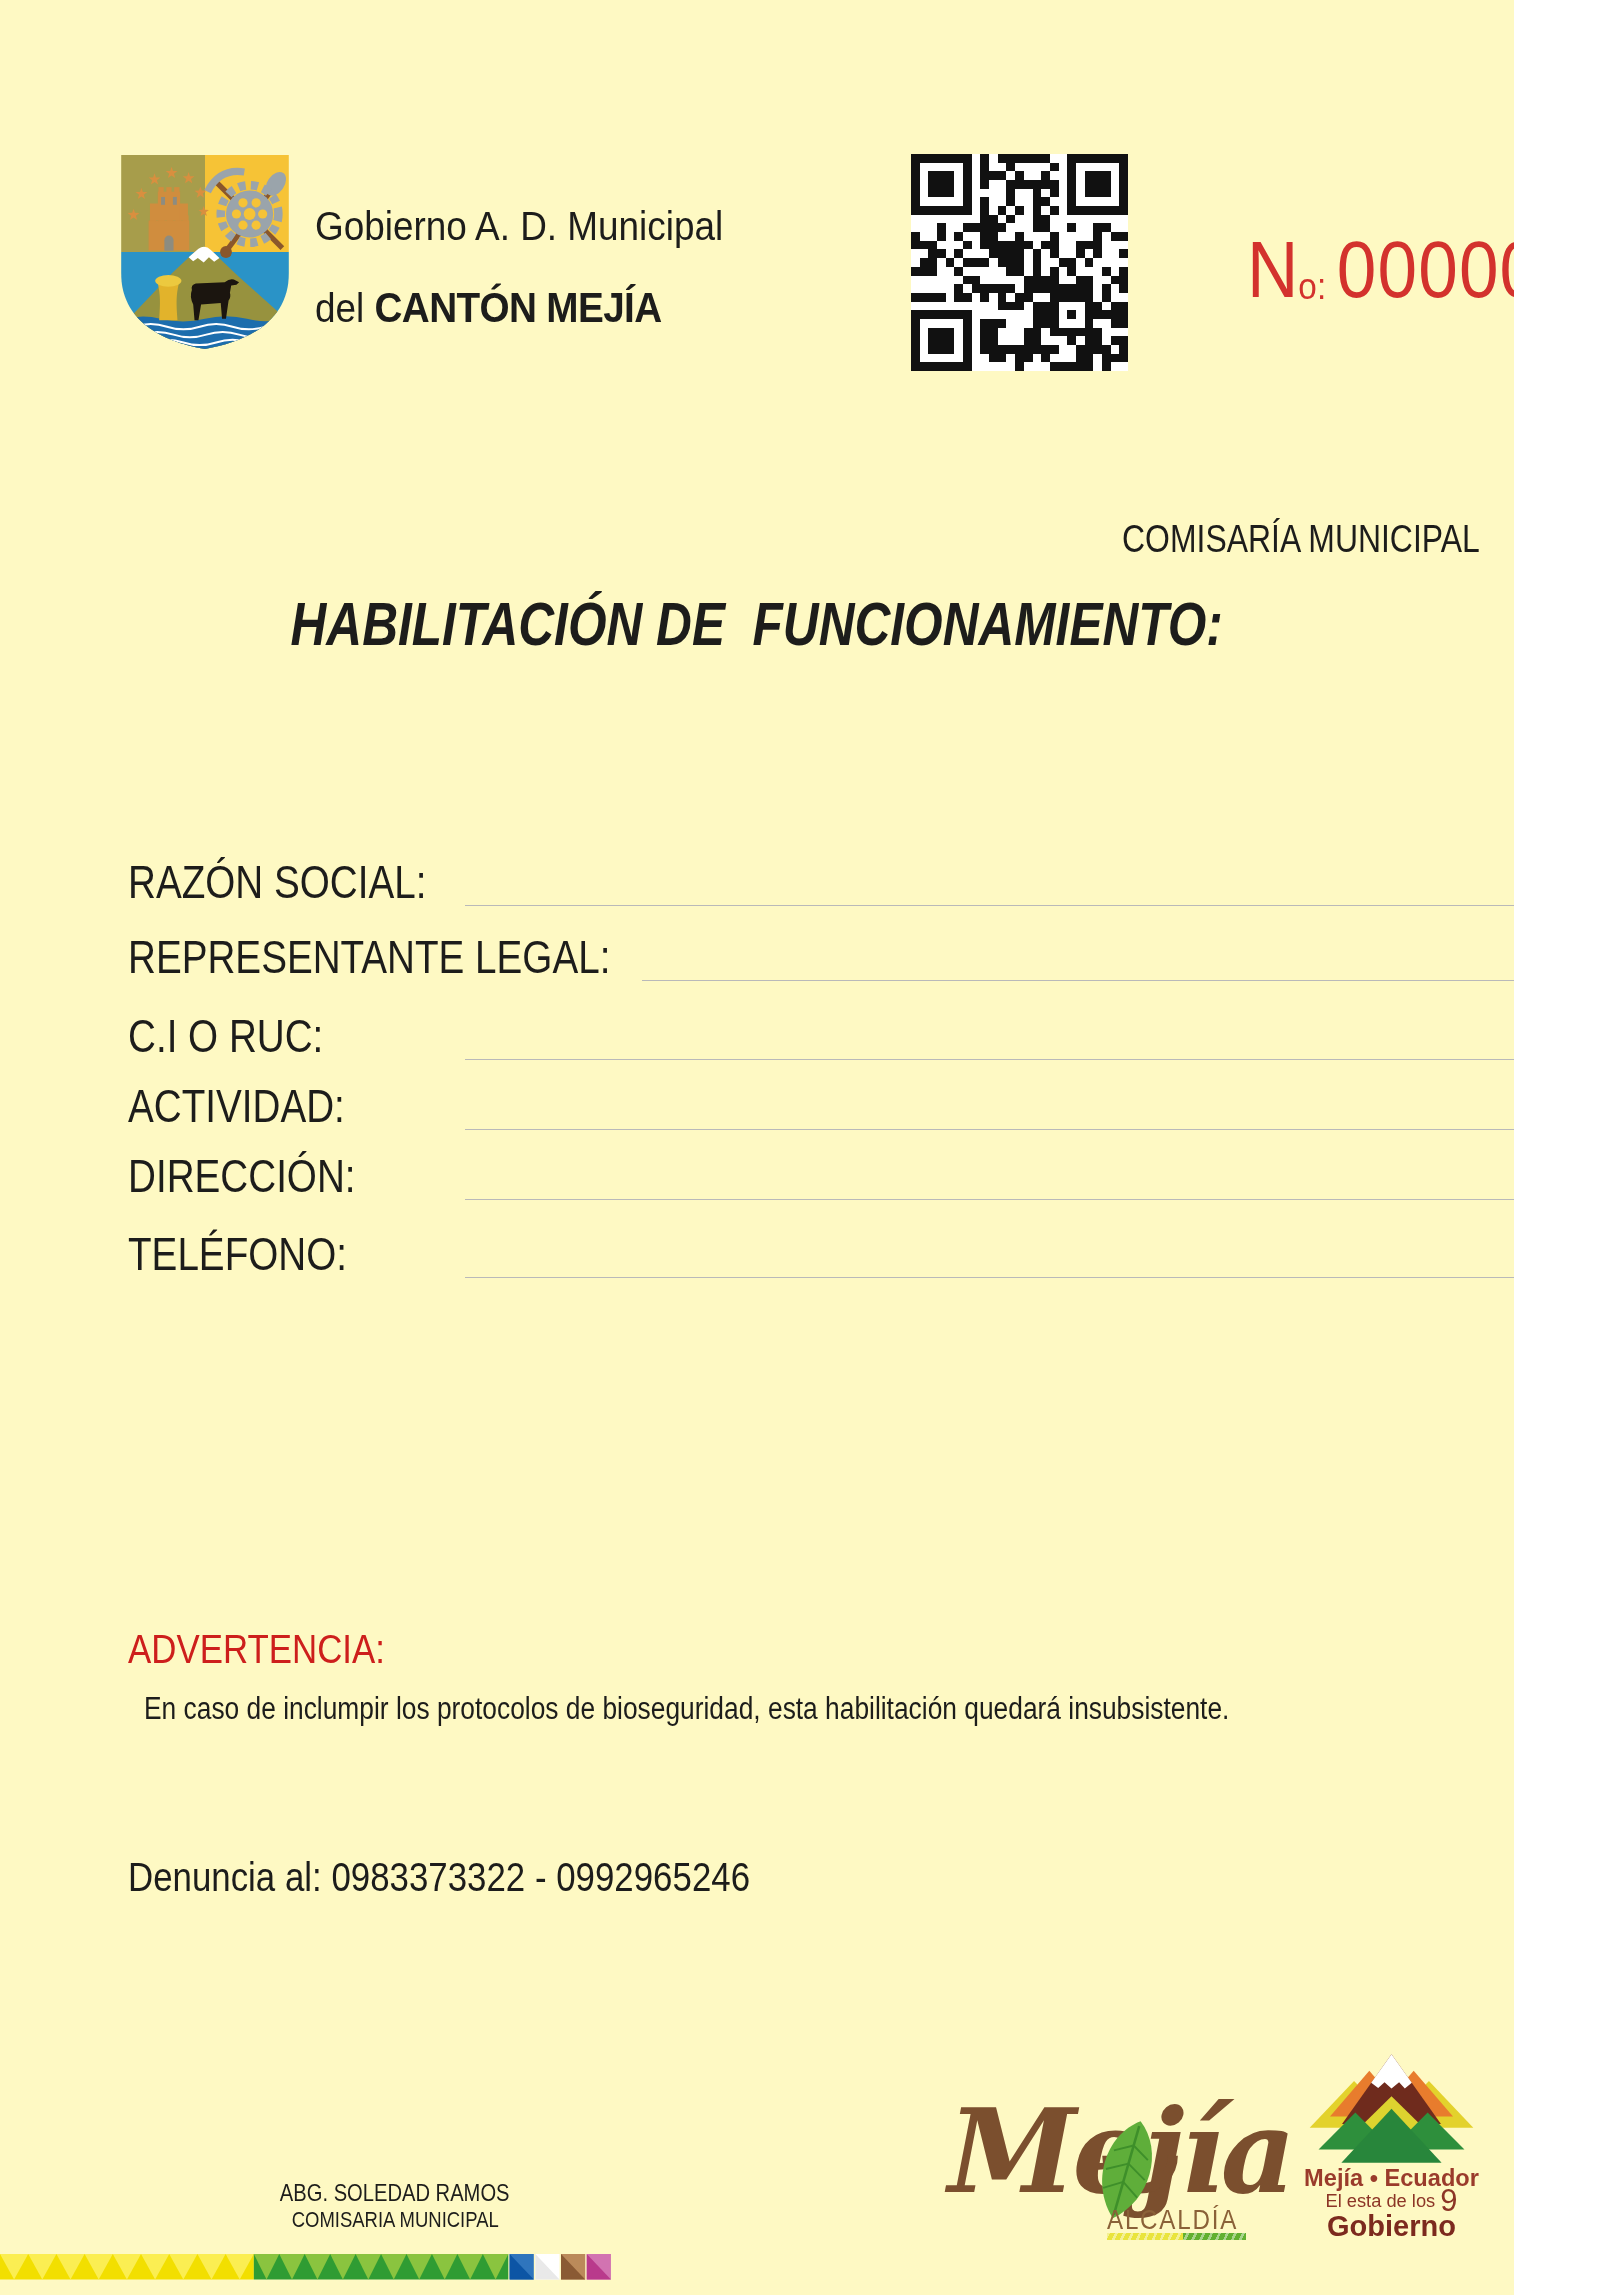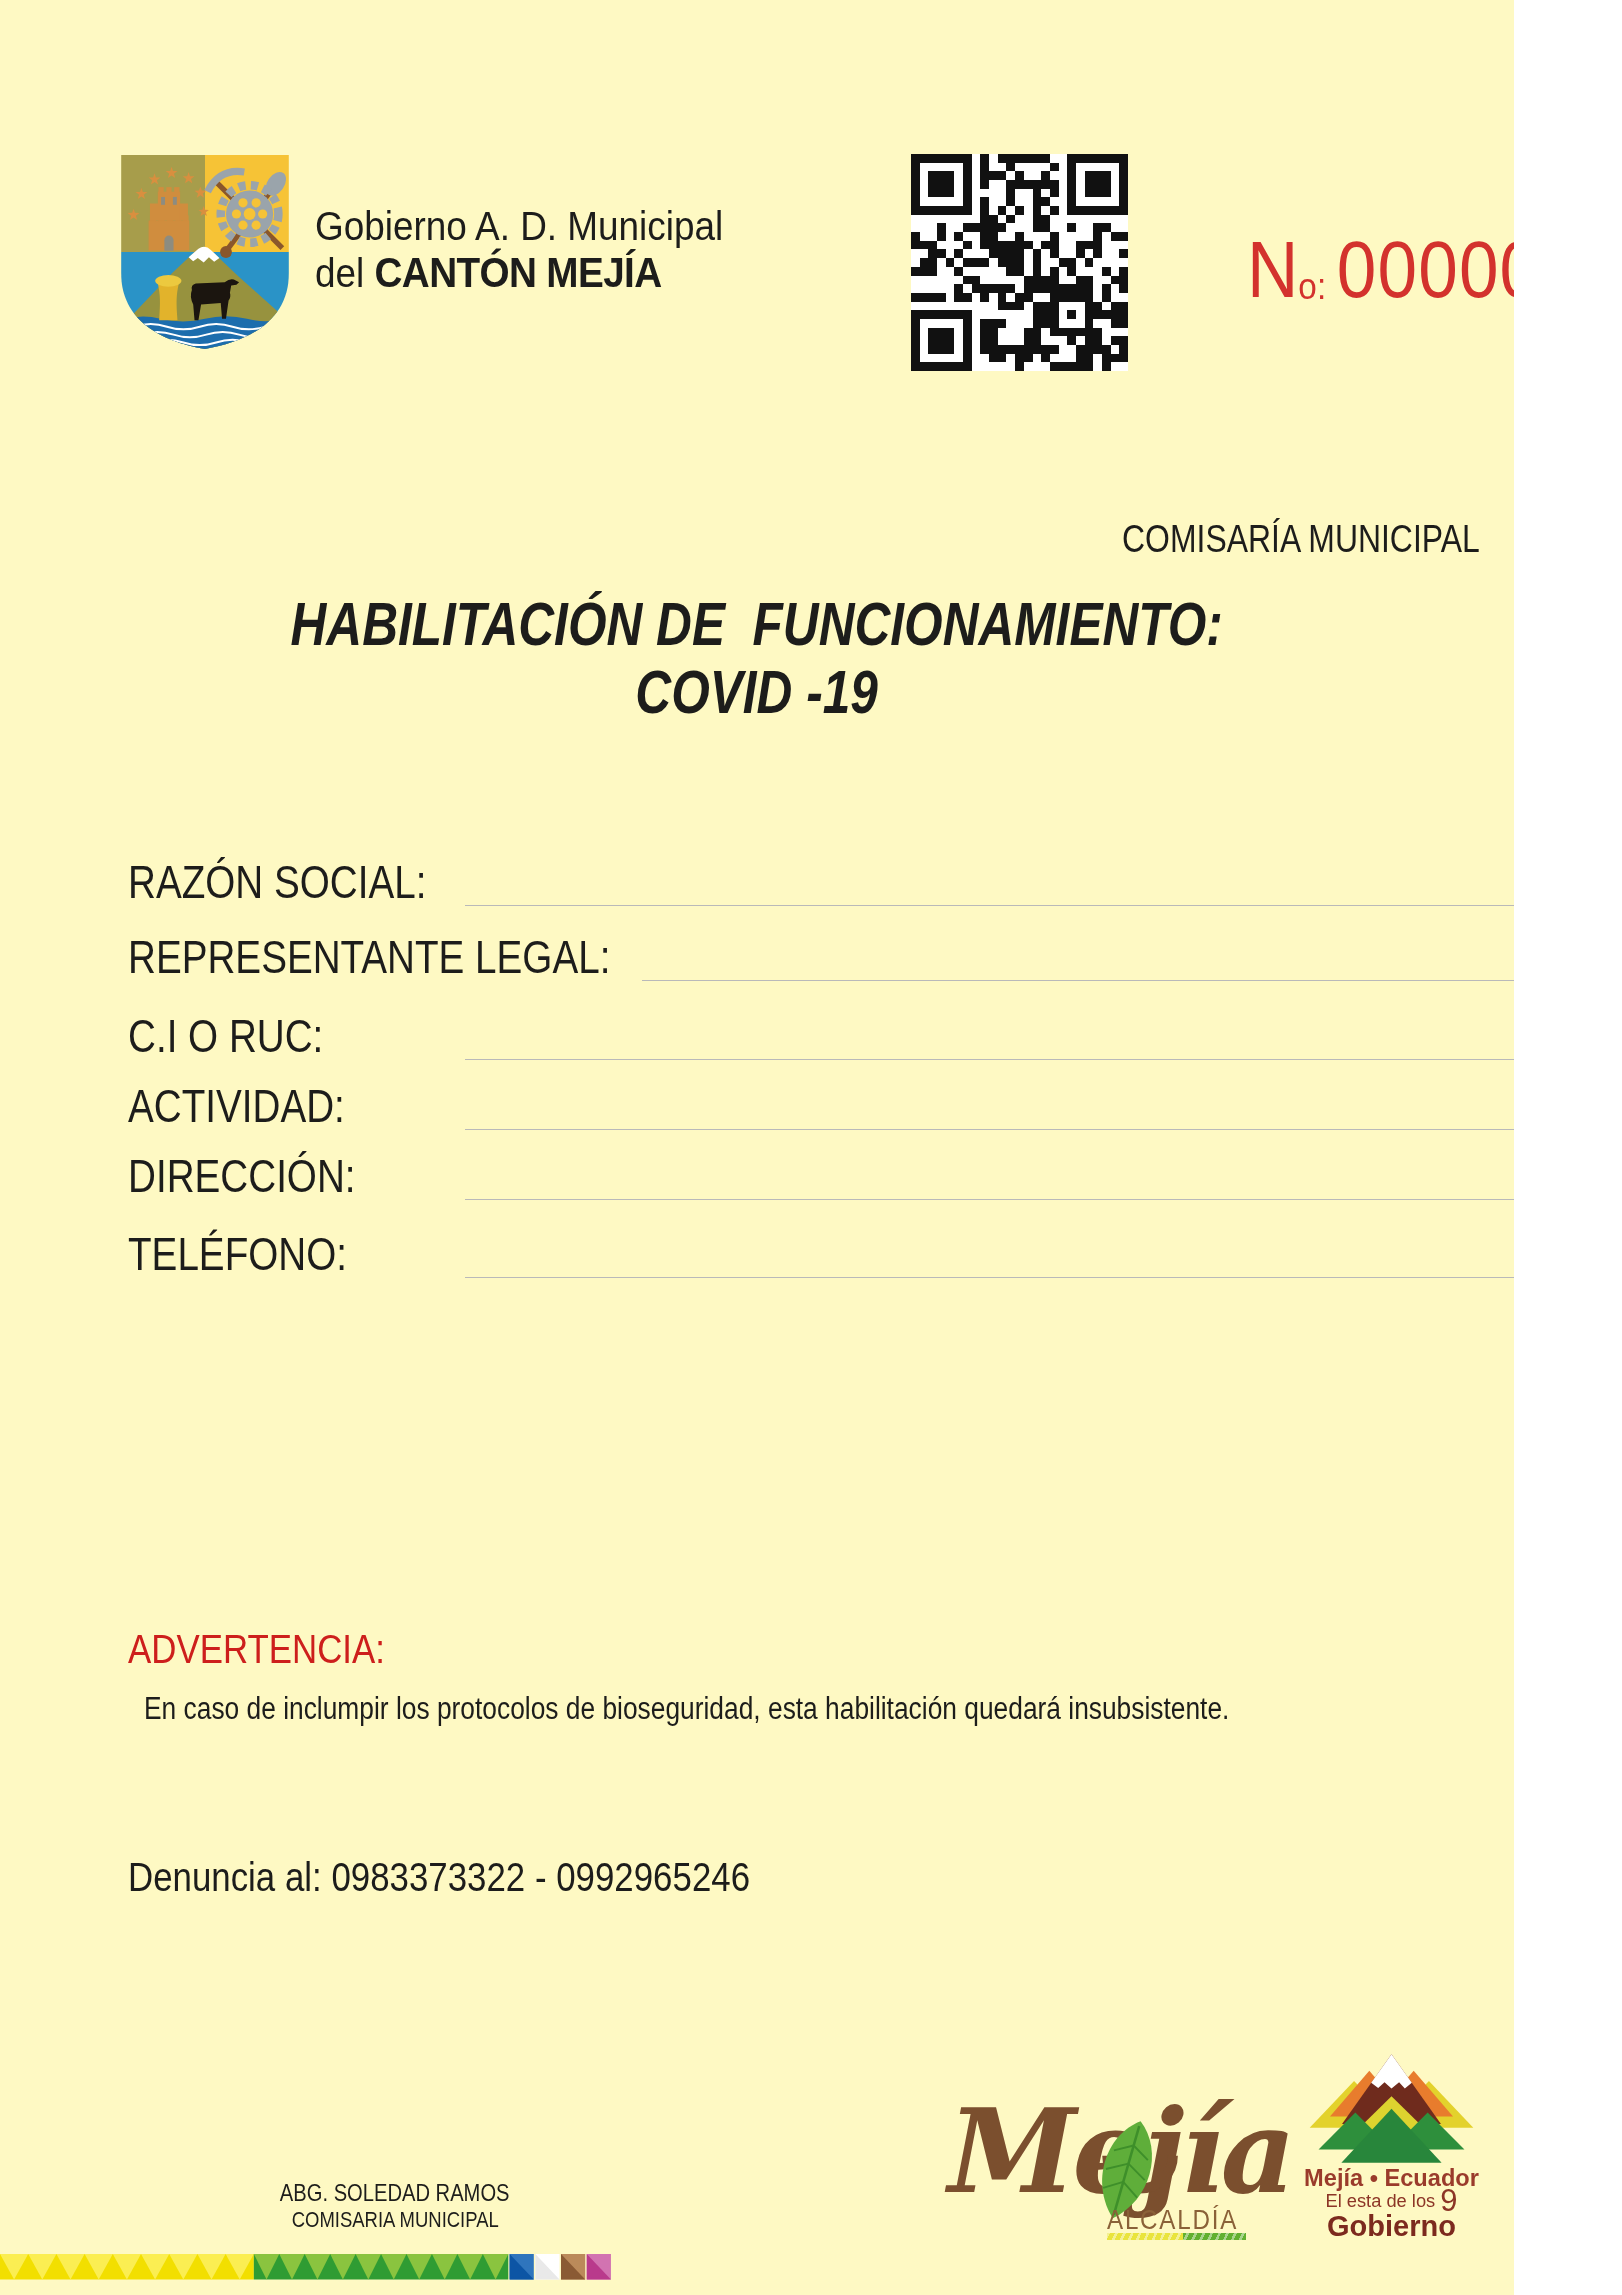--- a/index.html
+++ b/index.html
@@ -8,21 +8,21 @@
 
   
   .cx-l{display:inline-block;transform:scaleX(.85);transform-origin:left top;white-space:nowrap;}
   .cx-c{display:inline-block;transform:scaleX(.84);transform-origin:center top;white-space:nowrap;}
   .just{transform:scaleX(.85);transform-origin:left top;width:117.6%;text-align:justify;}
 
   
   .shield{position:absolute;left:121px;top:155px;width:168px;height:194px;}
   .org-block{position:absolute;left:315px;top:203px;line-height:46px;}
   .org-line1{font-size:41px;}
-  .org-line2{font-size:41px;}
+  .org-line2{font-size:41px;margin-top:35px;}
   .org-line2 b{font-size:43px;font-weight:700;letter-spacing:-0.7px;}
   .org-block .cx-l{transform:scaleX(.9);}
   .qr{position:absolute;left:911px;top:154px;width:217px;height:217px;}
   .number-block{position:absolute;left:1247px;top:230px;display:flex;align-items:flex-start;color:#d3322d;font-weight:300;transform:scaleX(.9);transform-origin:left top;}
   .number-n{font-size:79px;line-height:1;}
   .number-o{font-size:37px;line-height:1;margin-top:38px;}
   .number-value{font-size:79px;line-height:1;margin-left:11.8px;letter-spacing:1.3px;}
 
   
   .dept-title{position:absolute;left:0;top:518px;width:100%;text-align:right;font-size:38px;}
@@ -486,21 +486,20 @@
     </svg>
 
   <div class="number-block">
     <span class="number-n">N</span>
     <span class="number-o">o:</span>
     <span class="number-value">000001</span>
   </div>
 
   <div class="dept-title"><span class="cx-c">COMISARÍA MUNICIPAL</span></div>
   <div class="heading1"><span class="cx-c">HABILITACIÓN DE&nbsp; FUNCIONAMIENTO:</span></div>
-  <div class="heading2"><span class="cx-c">COVID -19</span></div>
 
   <div id="form-fields">
       <div class="field-row fr0">
         <span class="field-label">RAZÓN SOCIAL:</span>
         <span class="field-line"></span>
       </div>
       <div class="field-row fr1">
         <span class="field-label">REPRESENTANTE LEGAL:</span>
         <span class="field-line"></span>
       </div>

